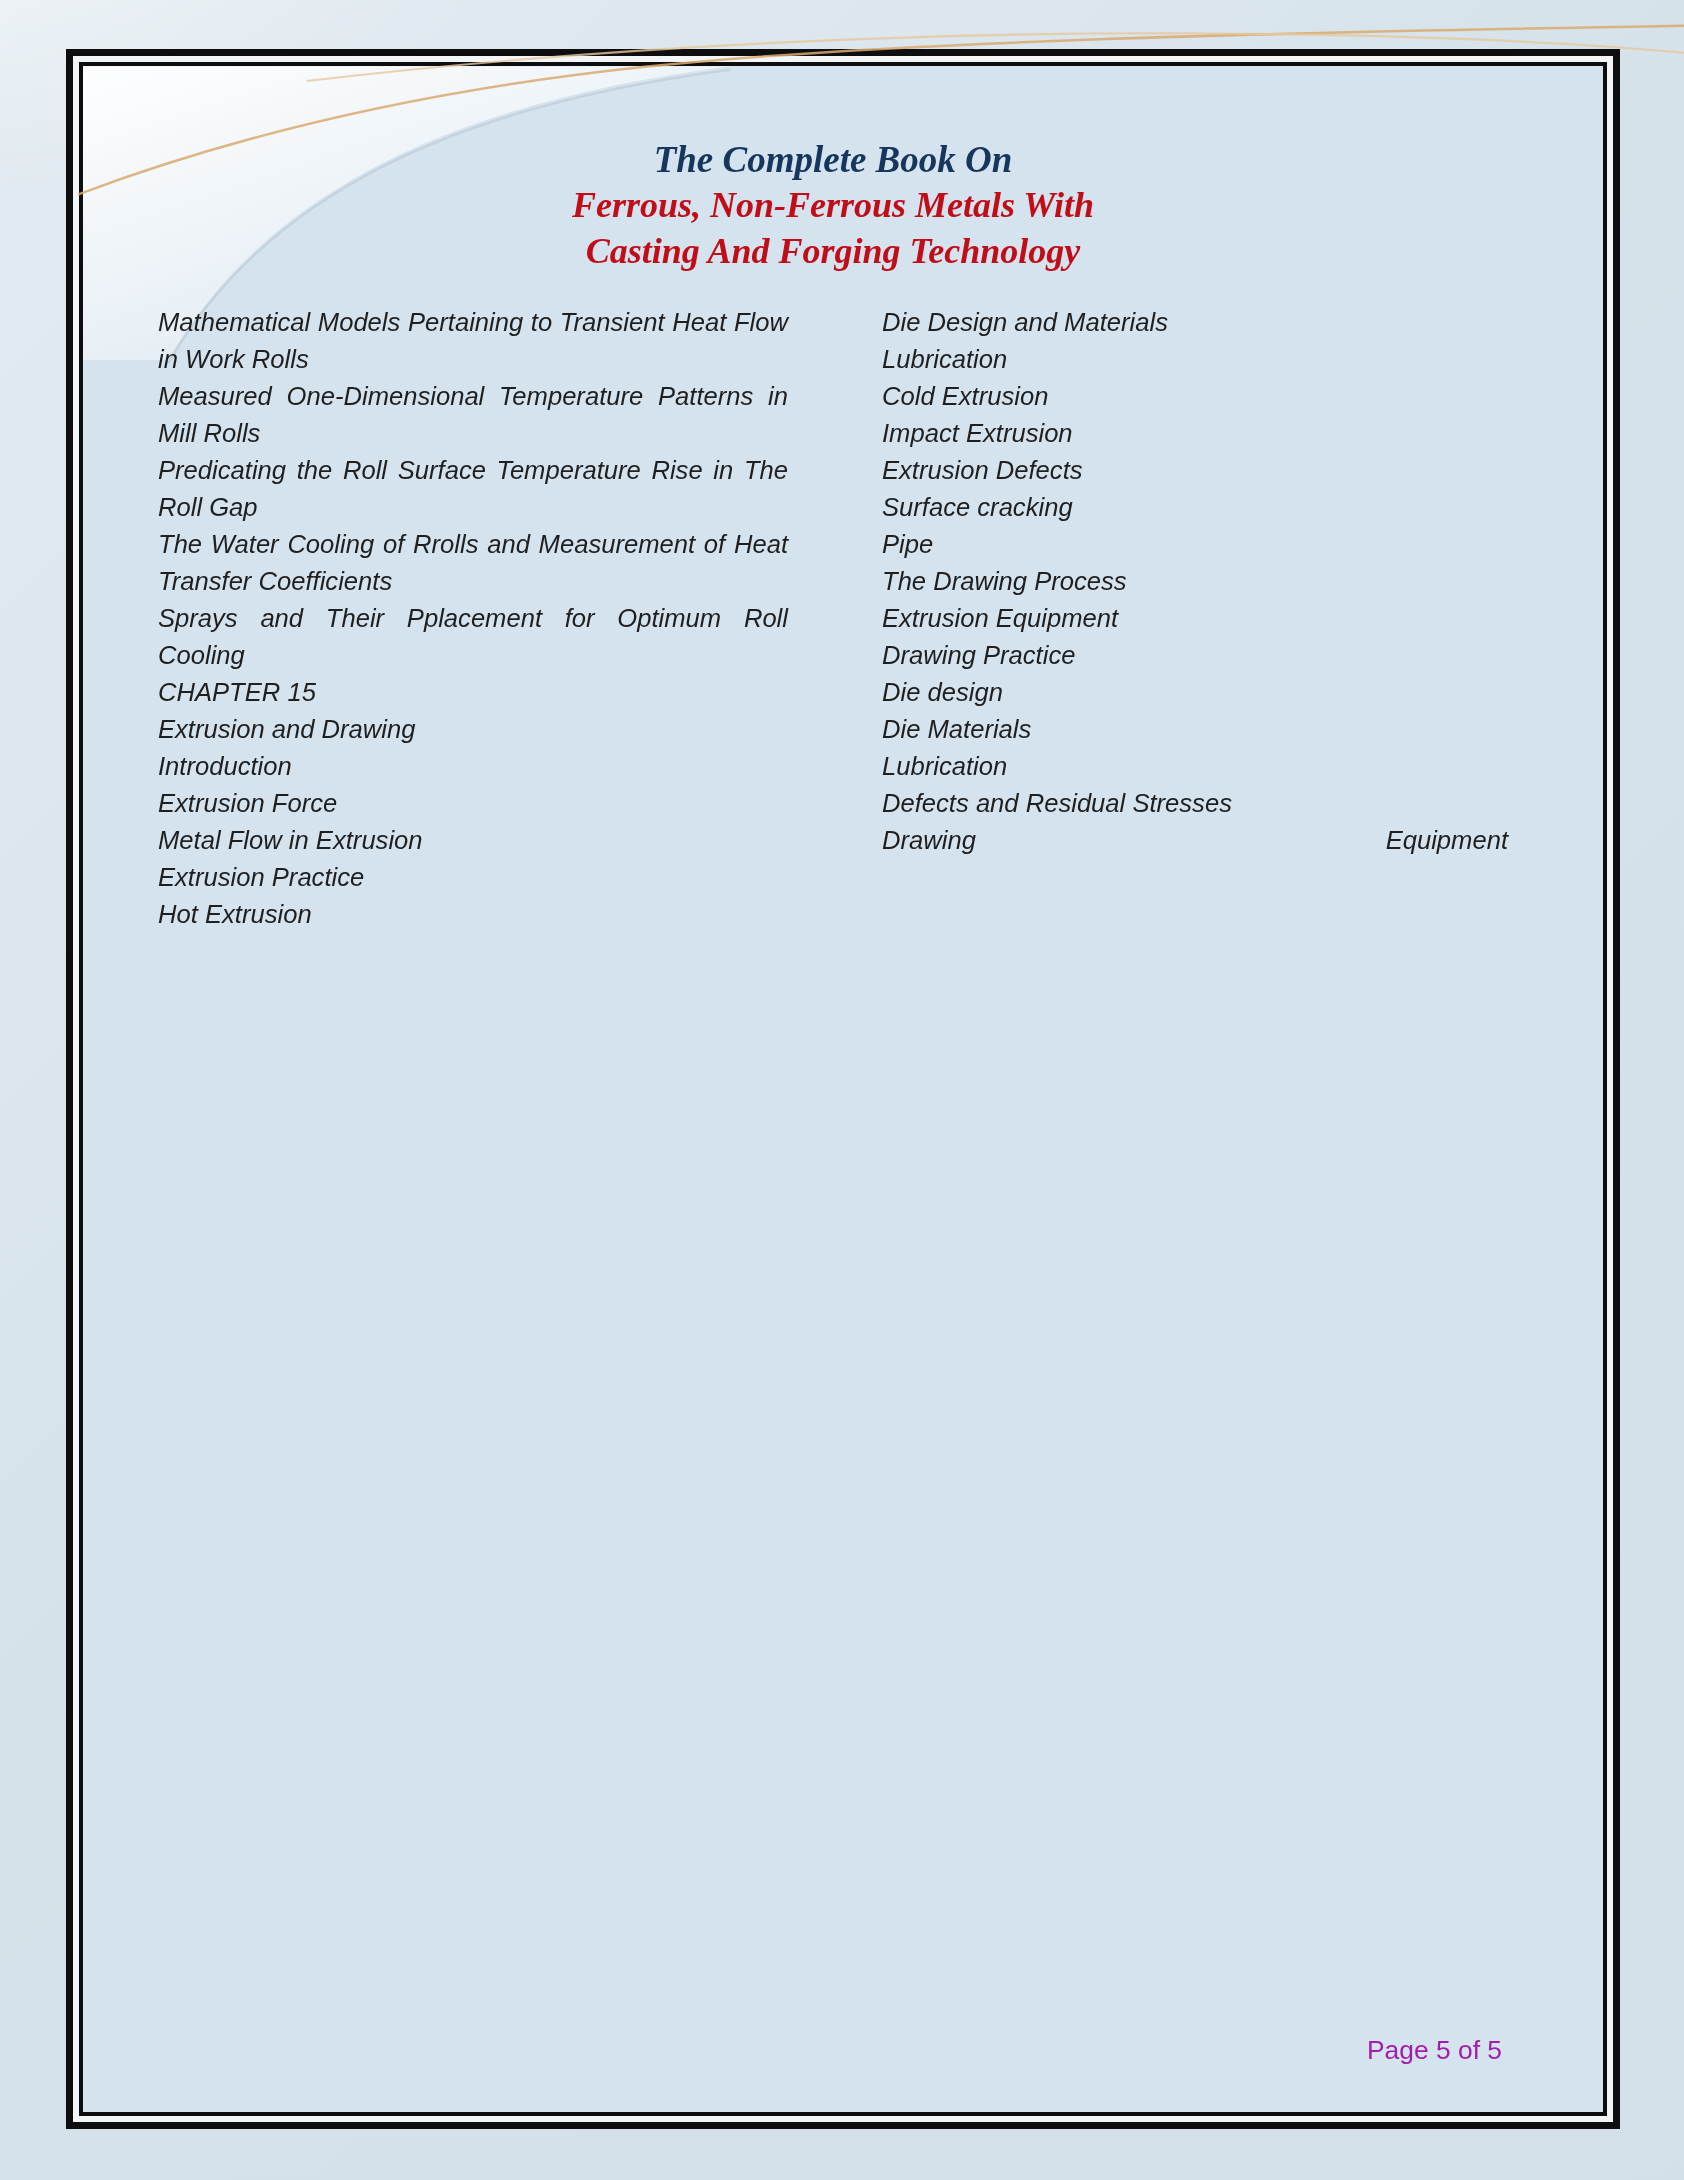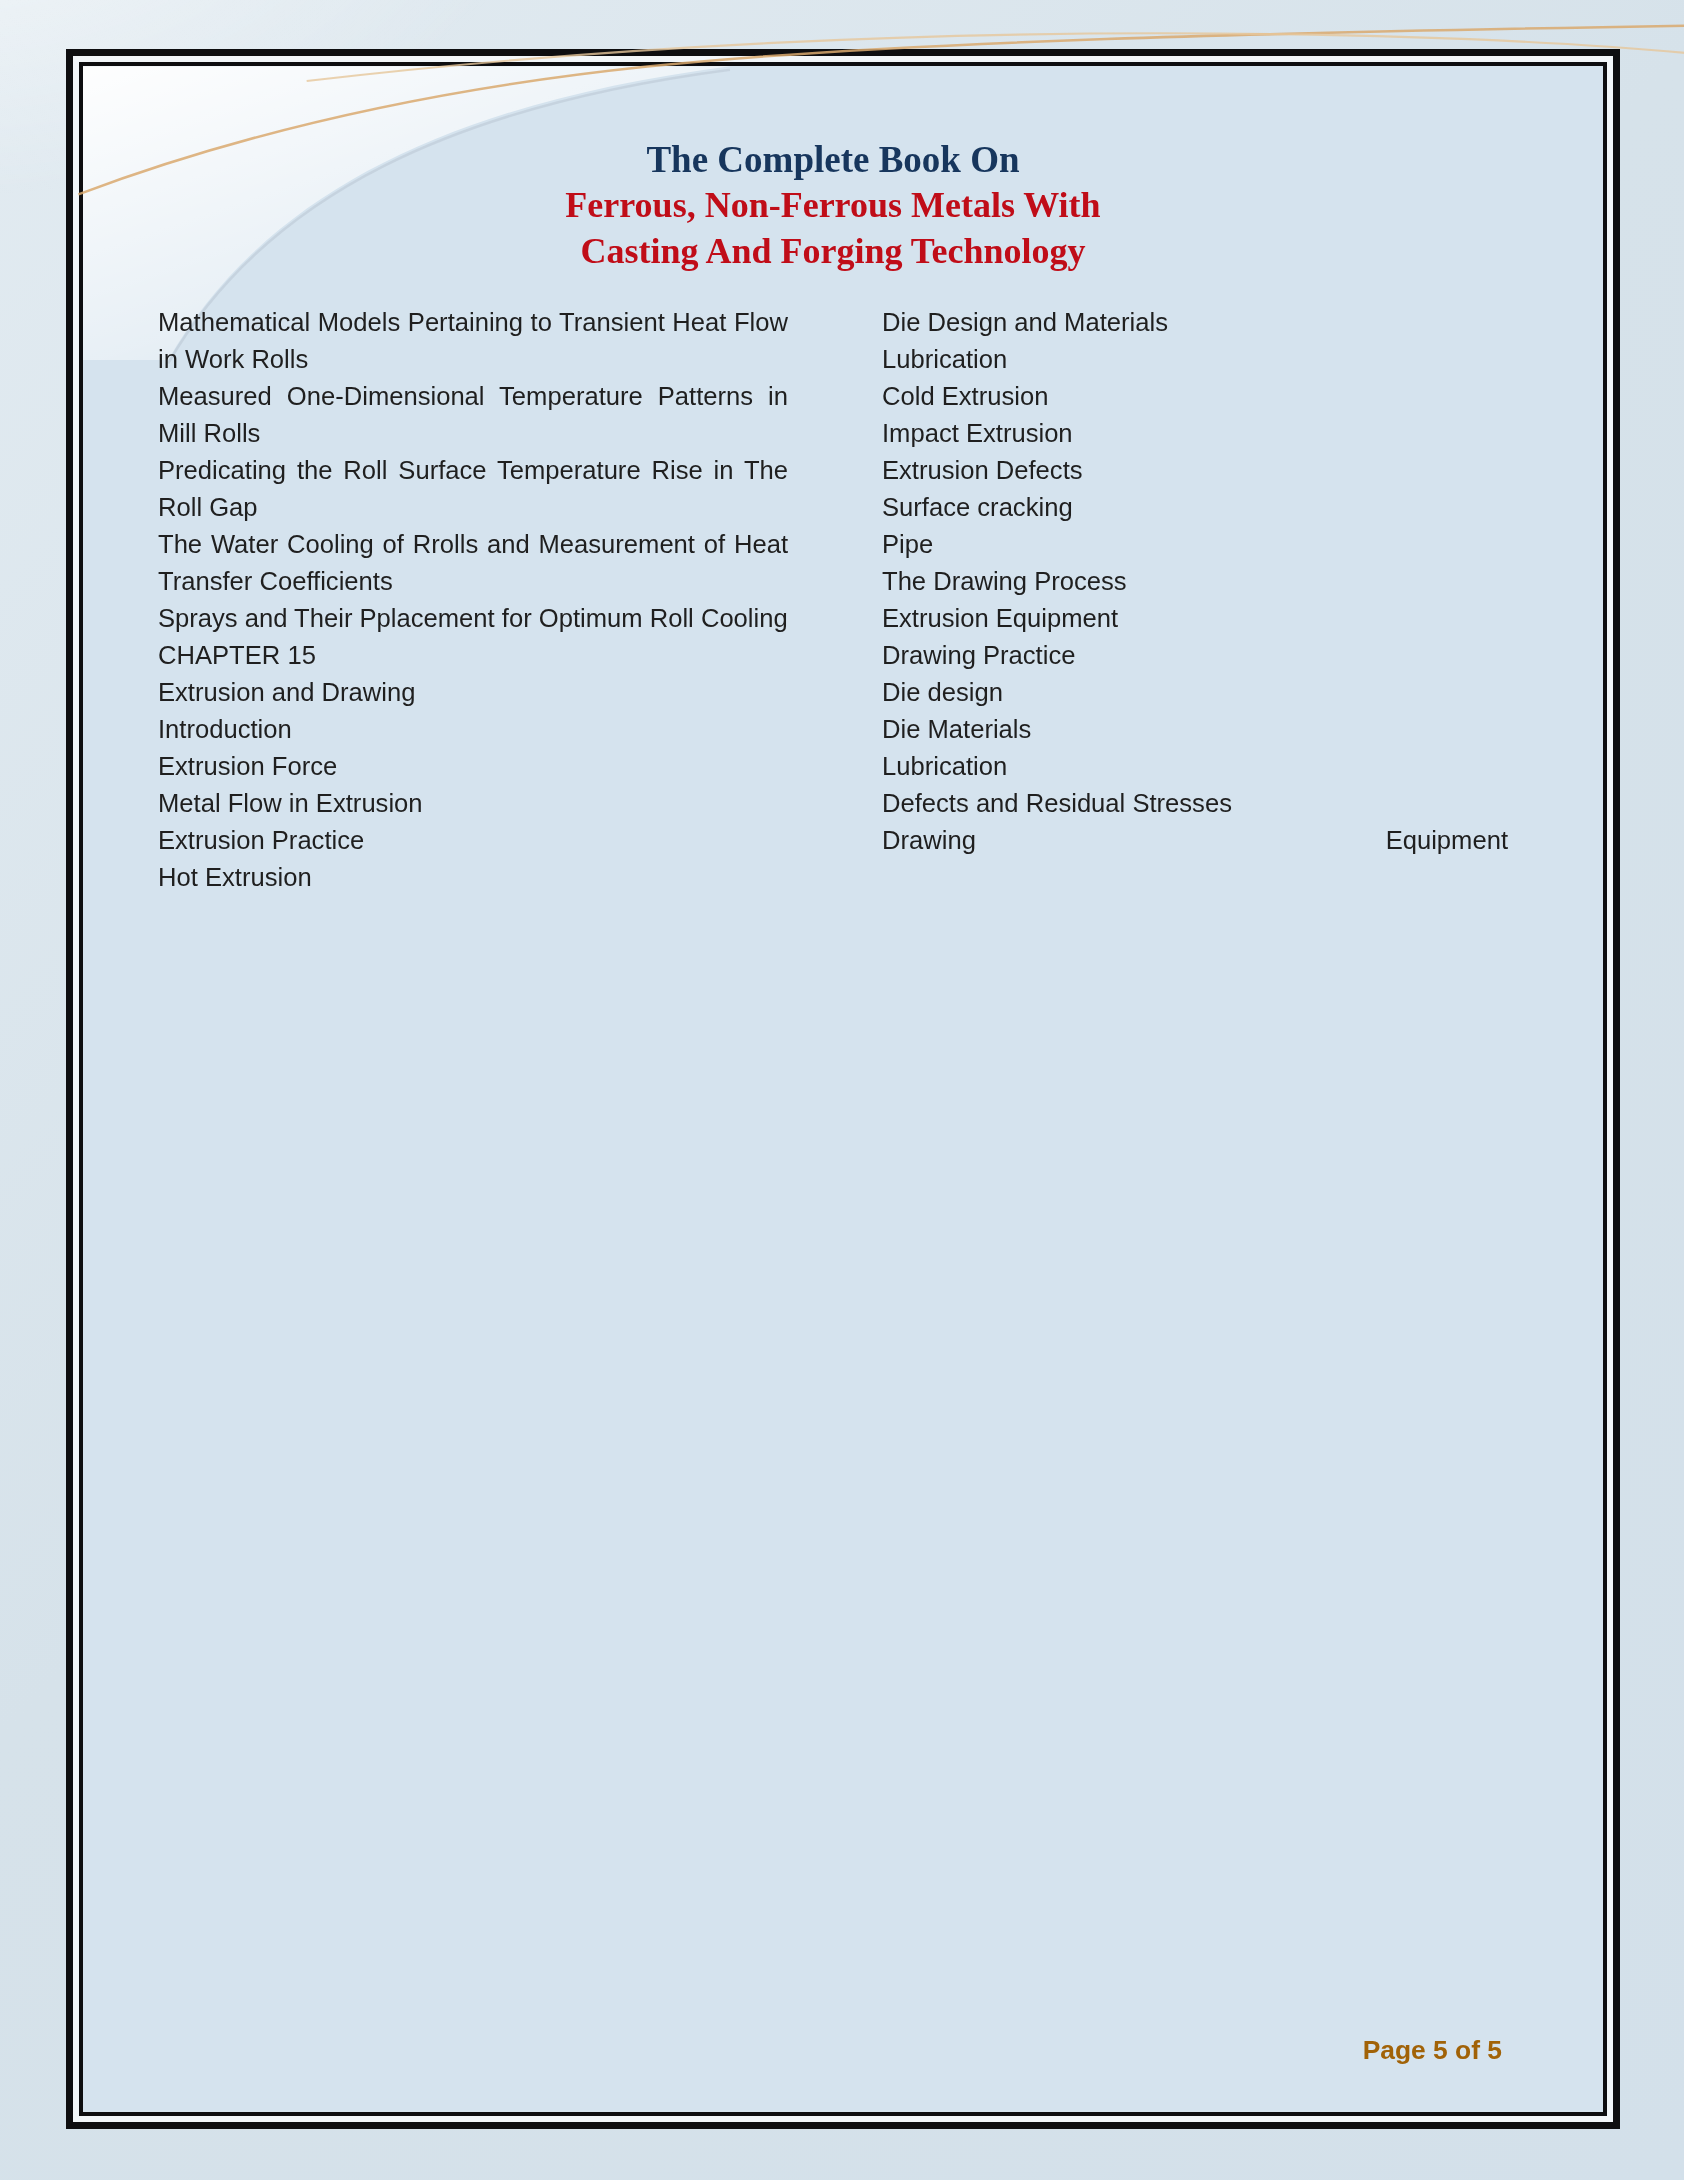--- a/index.html
+++ b/index.html
@@ -50,20 +50,21 @@
     position: absolute;
     top: 0; left: 0;
     pointer-events: none;
   }
 
   .content {
     position: absolute;
     inset: 0;
     box-sizing: border-box;
     padding: 72px 95px 0 75px;
+    font-style: italic;
   }
 
   .doc-header {
     text-align: center;
     margin-bottom: 29px;
     position: relative;
     z-index: 2;
   }
   .title-main {
     font-family: "Liberation Serif", serif;
@@ -101,22 +102,22 @@
   
   .col-right .toc-item:last-child {
     text-align-last: justify;
   }
 
   .page-number {
     position: absolute;
     right: 101px;
     bottom: 46px;
     font-size: 26.4px;
-    font-weight: bold;
-    color: #a16207;
+    font-weight: normal;
+    color: #a21caf;
     z-index: 2;
   }
 </style>
 </head>
 <body>
 
 <svg class="decor-curves" viewBox="0 0 1978 420" xmlns="http://www.w3.org/2000/svg">
   <path d="M 1978 30 C 1500 38 1050 48 760 78 C 520 103 300 150 92 228" fill="none" stroke="#d9a96f" stroke-width="3" opacity="0.85"></path>
   <path d="M 360 95 C 700 55 1100 34 1500 40 C 1700 43 1850 50 1978 62" fill="none" stroke="#e6c79b" stroke-width="2.5" opacity="0.8"></path>
 </svg>

